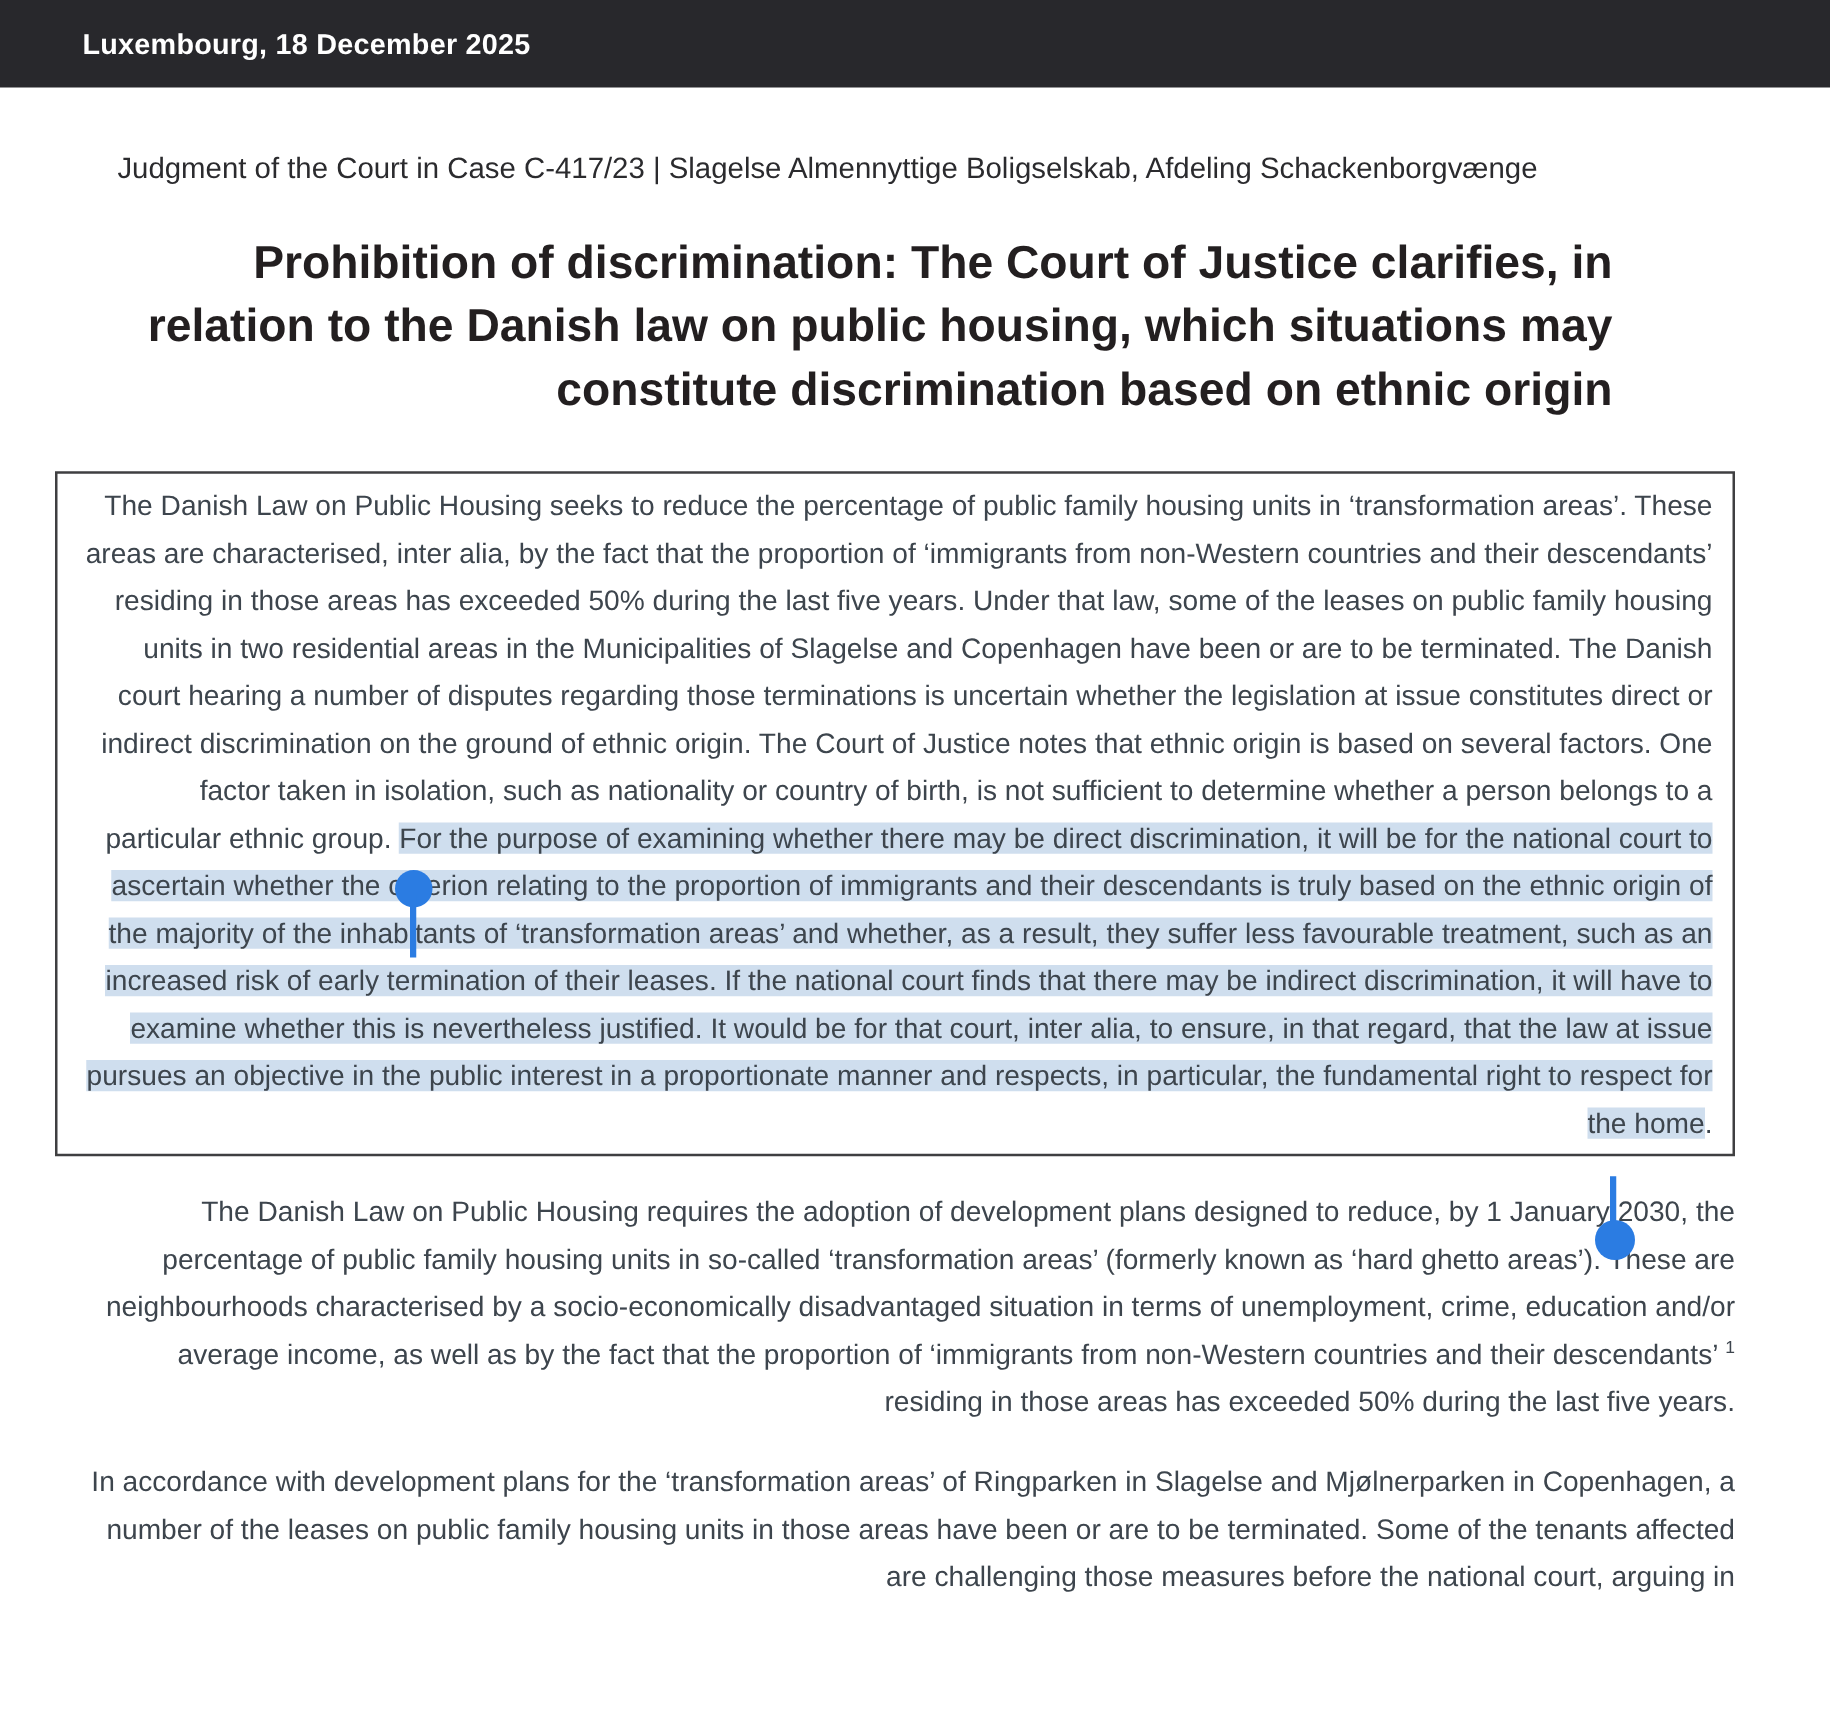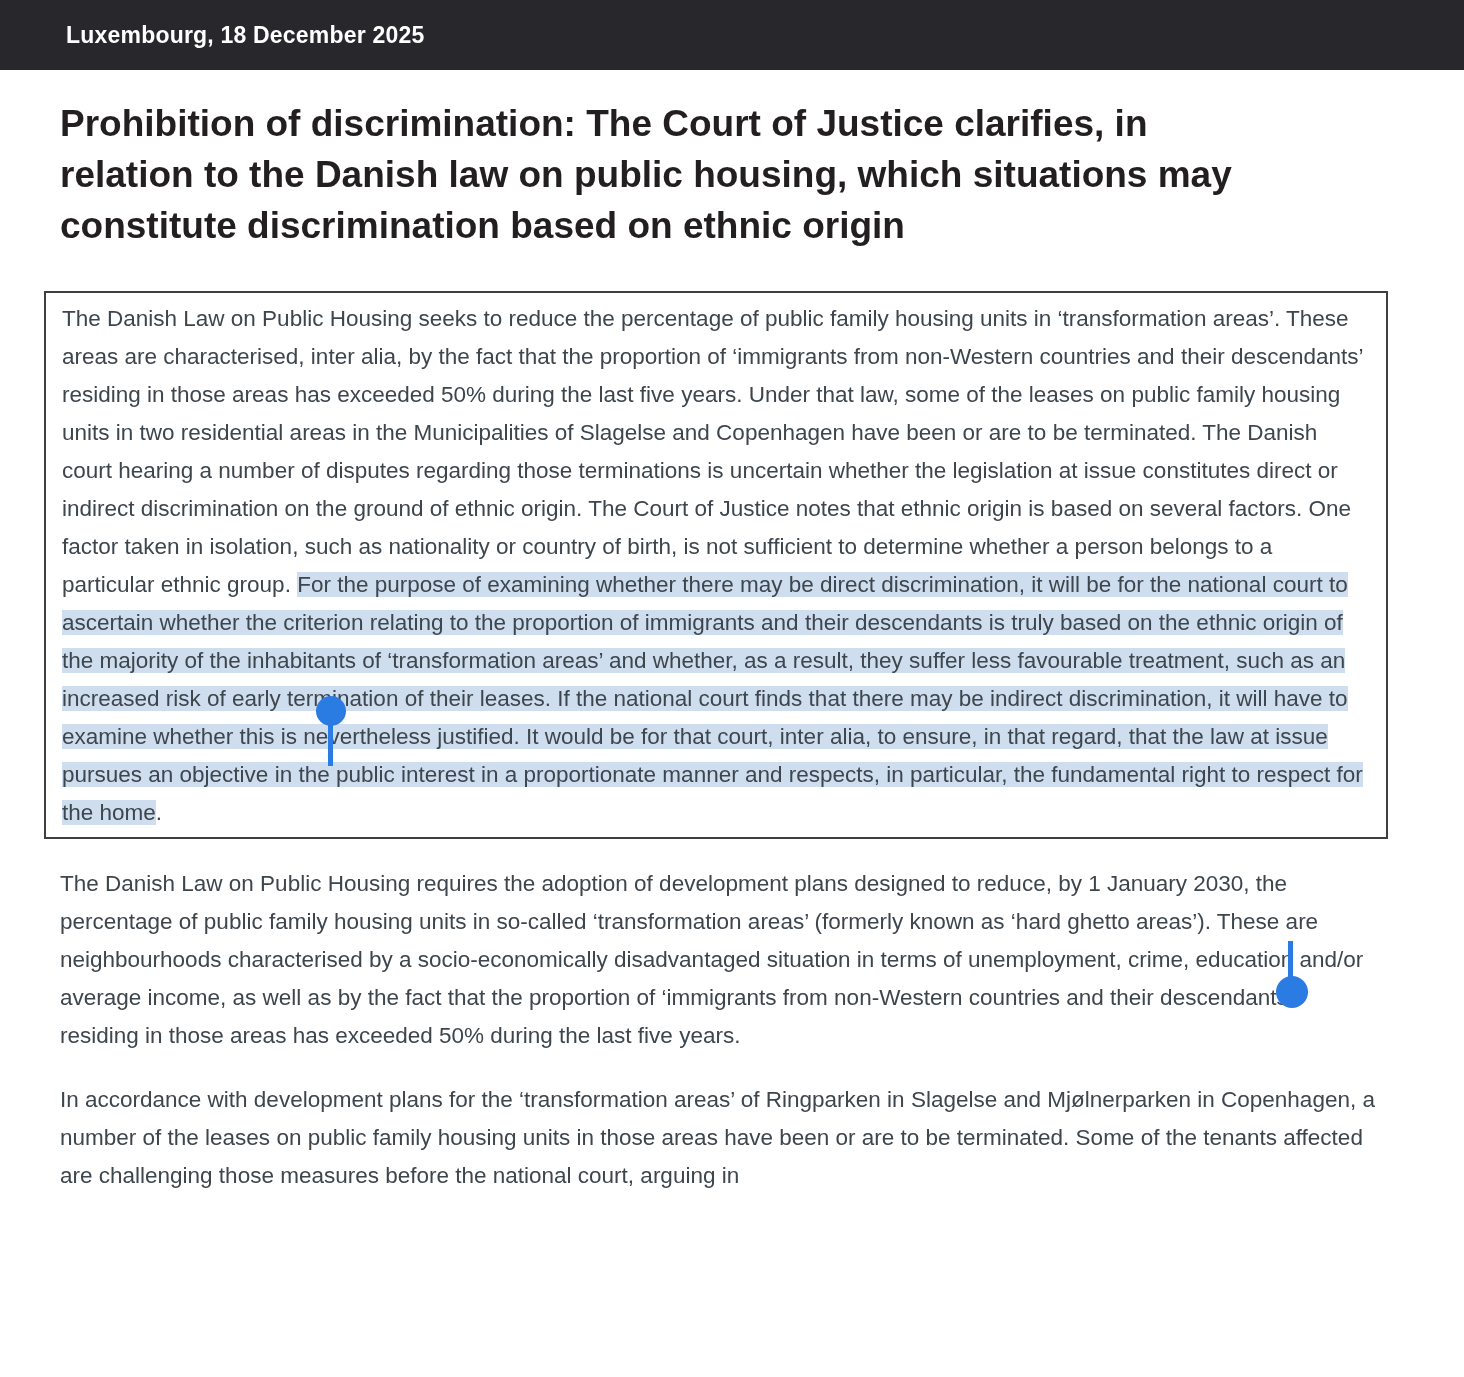--- a/index.html
+++ b/index.html
@@ -1,15 +1,15 @@
 <!DOCTYPE html>
 <html style="--banner-bg: #28282c; --highlight: #cfdeee; --handle: #2b7ce2;"><head>
 <meta charset="utf-8">
 <style>
-  * { box-sizing: border-box; }
+  * { box-sizing: border-box; text-align: right; }
   html, body { margin: 0; padding: 0; }
   body {
     width: 1464px; height: 1377px;
     overflow: hidden;
     background: #ffffff;
     position: relative;
     font-family: "Liberation Sans", sans-serif;
   }
   .topbar {
     height: 70px;
@@ -86,20 +86,21 @@
 </style>
 </head>
 <body>
 
 <header class="topbar">
   <span class="date-text">Luxembourg, 18 December 2025</span>
 </header>
 
 <main class="content">
 
+  <p class="case-ref">Judgment of the Court in Case C-417/23 | Slagelse Almennyttige Boligselskab, Afdeling Schackenborgvænge</p>
 
   <h1 class="headline">Prohibition of discrimination: The Court of Justice clarifies, in relation to the Danish law on public housing, which situations may constitute discrimination based on ethnic origin</h1>
 
   <div class="summary-box">
     <p class="summary-text"><span>The Danish Law on Public Housing seeks to reduce the percentage of public family housing units in ‘transformation areas’. These areas are characterised, inter alia, by the fact that the proportion of ‘immigrants from non-Western countries and their descendants’ residing in those areas has exceeded 50% during the last five years. Under that law, some of the leases on public family housing units in two residential areas in the Municipalities of Slagelse and Copenhagen have been or are to be terminated. The Danish court hearing a number of disputes regarding those terminations is uncertain whether the legislation at issue constitutes direct or indirect discrimination on the ground of ethnic origin. The Court of Justice notes that ethnic origin is based on several factors. One factor taken in isolation, such as nationality or country of birth, is not sufficient to determine whether a person belongs to a particular ethnic group. </span><span class="selected">For the purpose of examining whether there may be direct discrimination, it will be for the national court to ascertain whether the criterion relating to the proportion of immigrants and their descendants is truly based on the ethnic origin of the majority of the inhabitants of ‘transformation areas’ and whether, as a result, they suffer less favourable treatment, such as an increased risk of early termination of their leases. If the national court finds that there may be indirect discrimination, it will have to examine whether this is nevertheless justified. It would be for that court, inter alia, to ensure, in that regard, that the law at issue pursues an objective in the public interest in a proportionate manner and respects, in particular, the fundamental right to respect for the home</span><span>.</span></p>
   </div>
 
   <p class="body-para"><span>The Danish Law on Public Housing requires the adoption of development plans designed to reduce, by 1 January 2030, the percentage of public family housing units in so-called ‘transformation areas’ (formerly known as ‘hard ghetto areas’). These are neighbourhoods characterised by a socio-economically disadvantaged situation in terms of unemployment, crime, education and/or average income, as well as by the fact that the proportion of ‘immigrants from non-Western countries and their descendants’ </span><sup class="fn-sup">1</sup><span> residing in those areas has exceeded 50% during the last five years.</span></p>
 
   <p class="body-para">In accordance with development plans for the ‘transformation areas’ of Ringparken in Slagelse and Mjølnerparken in Copenhagen, a number of the leases on public family housing units in those areas have been or are to be terminated. Some of the tenants affected are challenging those measures before the national court, arguing in</p>

